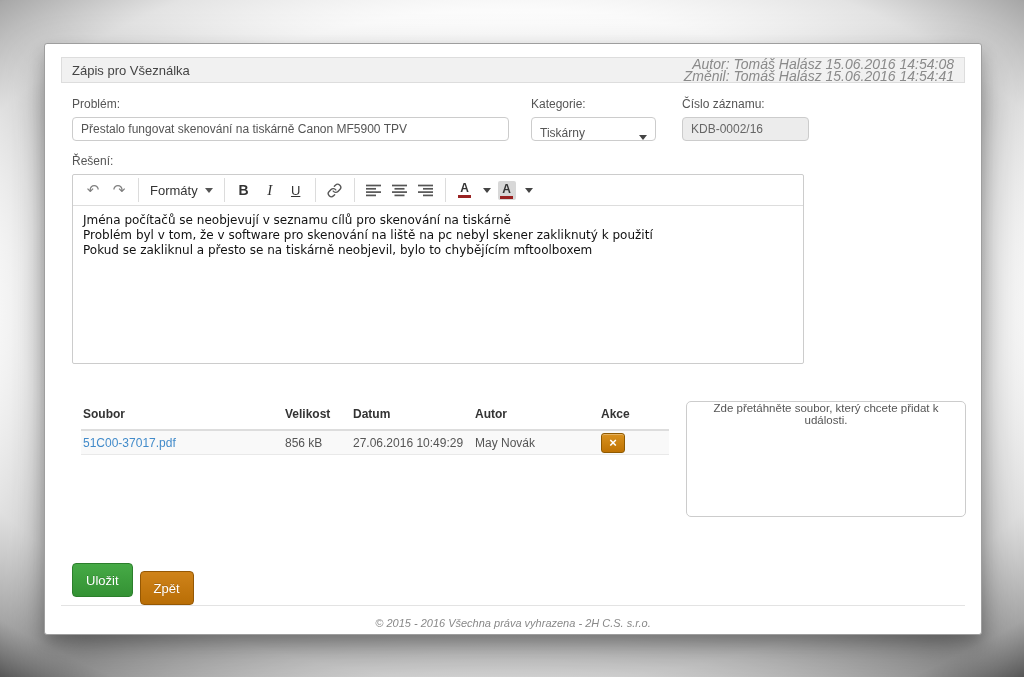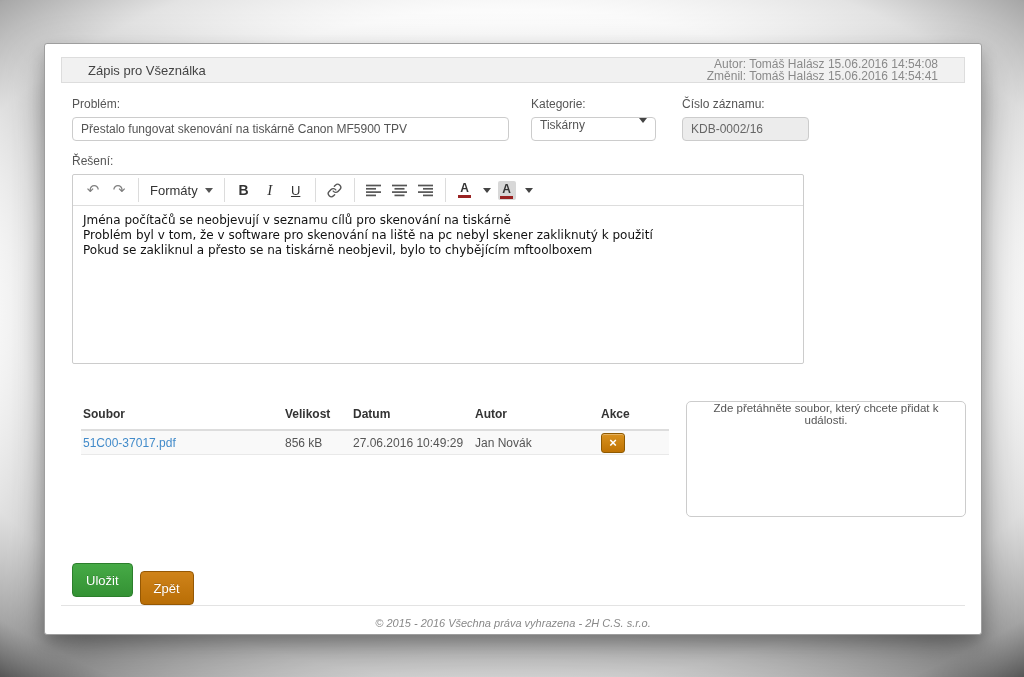--- a/index.html
+++ b/index.html
@@ -9,38 +9,38 @@
     background:
       radial-gradient(ellipse 78% 72% at 50% 46%,
         #ffffff 50%, #fbfbfb 62%, #e3e3e3 76%, #a8a8a8 90%, #4a4a4a 100%); }
   .card { position:absolute; left:44px; top:43px; width:938px; height:592px;
     background:#ffffff; border:1px solid #9e9e9e; border-radius:3px;
     box-shadow:0 24px 48px rgba(0,0,0,.42), 0 8px 16px rgba(0,0,0,.22);
     display:flex; flex-direction:column; padding:13px 16px 0 16px; }
 
   
   .heading { height:28px; background:#f1f1f1; border:1px solid #ddd;
-    display:flex; align-items:center; justify-content:space-between; padding:0 26px; }
+    display:flex; align-items:center; justify-content:space-between; padding:0 10px; }
   .heading .title { font-size:13px; color:#444; }
-  .meta { text-align:right; font-size:12px; line-height:12px; color:#8a8a8a; }
+  .meta { text-align:right; font-size:14px; line-height:12px; color:#8a8a8a;font-style:italic; }
 
   .content { flex:1; padding:14px 0 0 11px; width:100%; }
 
   
   .form-row { display:flex; }
   .field label { display:block; font-size:12px; color:#555; margin-bottom:6px; }
   .text-input { width:100%; height:24px; border:1px solid #ccc; border-radius:4px;
     padding:0 8px; font-size:12px; color:#555; font-family:"Liberation Sans",sans-serif;
     background:#fff; outline:none; }
   .text-input.readonly { background:#ececec; color:#666; }
   .f-problem { width:437px; }
   .f-category { width:125px; margin-left:22px; }
   .f-record { width:127px; margin-left:26px; }
   .select-box { height:24px; border:1px solid #ccc; border-radius:4px; background:#fff;
-    display:flex; align-items:flex-start; justify-content:space-between; padding:0 8px;
+    display:flex; align-items:flex-end; justify-content:space-between; padding:0 8px;
     font-size:12px; color:#555; cursor:pointer; }
   .caret { display:inline-block; width:0; height:0; border-left:4px solid transparent;
     border-right:4px solid transparent; border-top:5px solid #444; }
 
   
   .solution { margin-top:13px; }
   .editor { width:732px; border:1px solid #ccc; border-radius:2px; background:#fff; }
   .toolbar { height:31px; display:flex; align-items:center; padding:0 7px;
     border-bottom:1px solid #ddd; }
   .tb-btn { min-width:24px; height:24px; display:flex; align-items:center;
@@ -212,21 +212,21 @@
             <span>Soubor</span>
             <span>Velikost</span>
             <span>Datum</span>
             <span>Autor</span>
             <span>Akce</span>
           </div>
           <div class="t-row">
             <span><a class="file-link">51C00-37017.pdf</a></span>
             <span>856 kB</span>
             <span>27.06.2016 10:49:29</span>
-            <span>Jan Novák</span>
+            <span>May Novák</span>
             <span>
                 <span class="del-btn">
                   <span>×</span>
                 </span>
               </span>
           </div>
         </div>
         <div class="dropzone">
           <span>Zde přetáhněte soubor, který chcete přidat k události.</span>
         </div>

